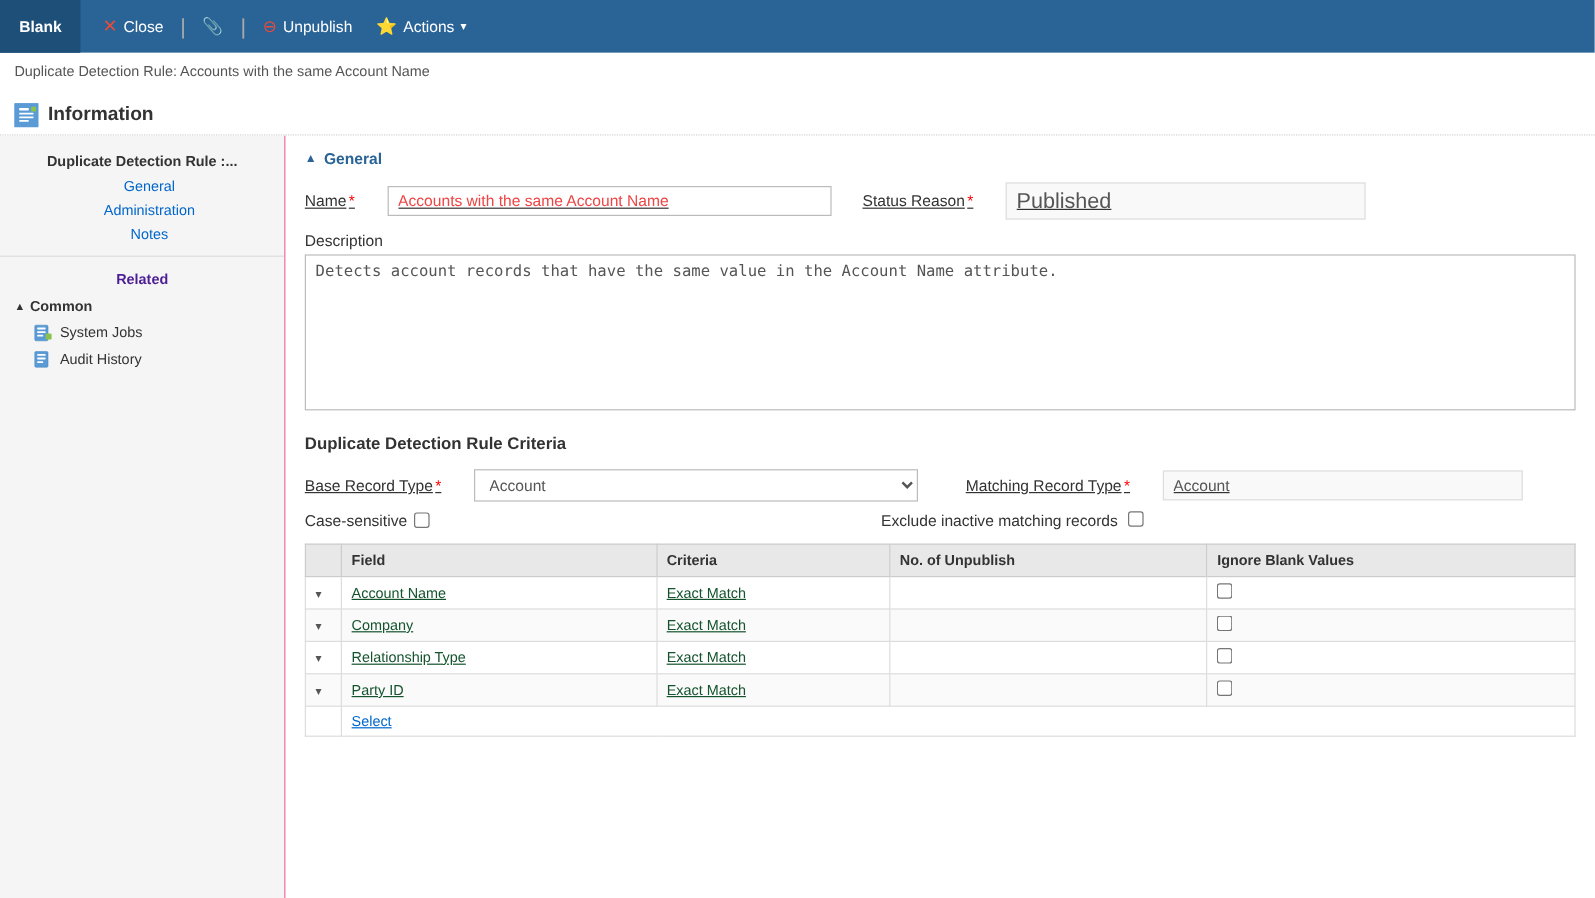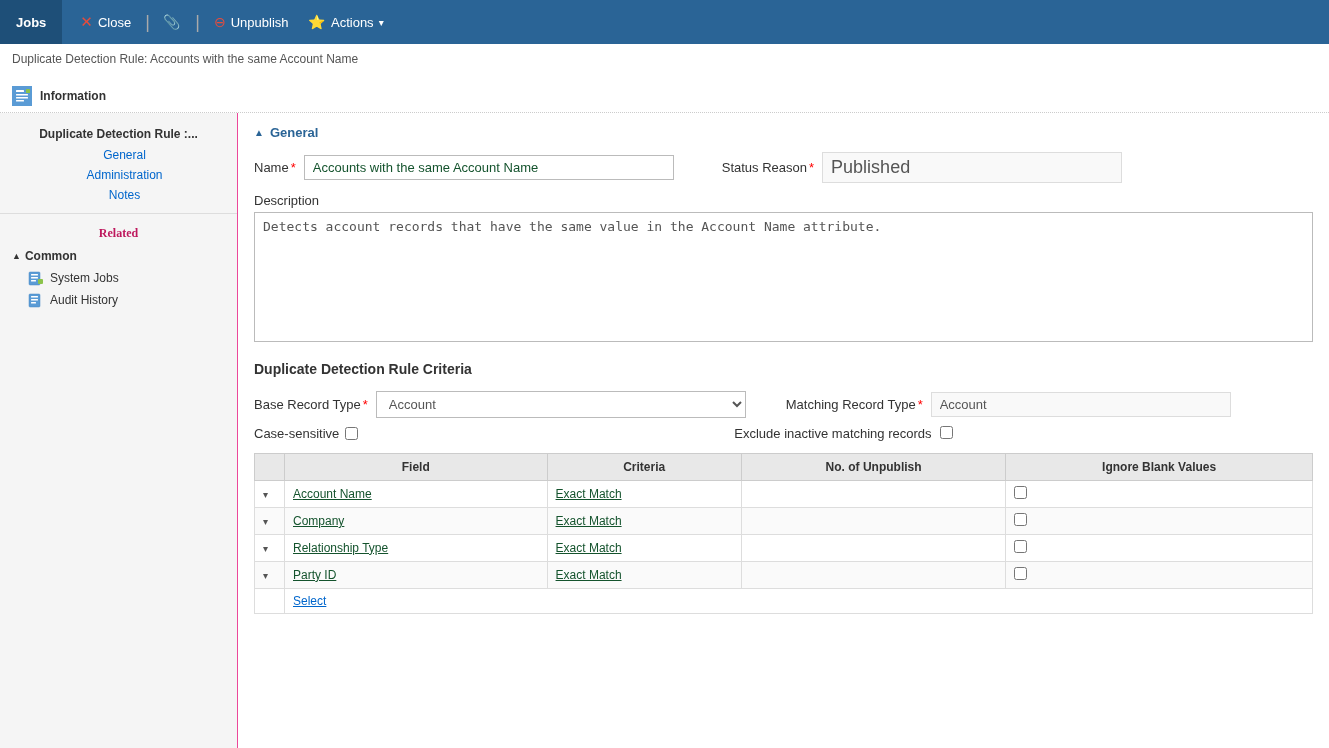--- a/index.html
+++ b/index.html
@@ -106,23 +106,22 @@
       font-size: 12px;
     }
     .sidebar-divider {
       border: none;
       border-top: 1px solid #ddd;
       margin: 8px 0;
     }
     .sidebar-related-title {
       font-weight: bold;
       font-size: 12px;
-      color: #be185d;
+      color: #4c1d95;
       padding: 4px 12px;
-      font-family: Liberation Serif, serif;
     }
     .sidebar-common-header {
       display: flex;
       align-items: center;
       gap: 4px;
       padding: 4px 12px;
       font-weight: bold;
       font-size: 12px;
       color: #333;
     }
@@ -175,36 +174,37 @@
       white-space: nowrap;
     }
     .required-star {
       color: red;
       margin-left: 2px;
     }
     .form-input {
       border: 1px solid #bbb;
       padding: 4px 8px;
       font-size: 13px;
-      color: #14532d;
+      color: #ef4444;
       background: #fff;
       width: 370px;
     }
     .form-input-readonly {
       border: 1px solid #ddd;
       padding: 4px 8px;
       font-size: 18px;
       color: #555;
       background: #f9f9f9;
       width: 300px;
     }
     .form-field-group {
       display: flex;
       align-items: center;
-      gap: 8px;
+      gap: 27px;
+      text-decoration: underline;
     }
     .description-label {
       font-size: 13px;
       color: #333;
       font-weight: normal;
       margin-bottom: 4px;
     }
     .description-textarea {
       width: 100%;
       height: 130px;
@@ -268,21 +268,21 @@
       border-collapse: collapse;
       margin-top: 10px;
       border: 1px solid #ccc;
     }
     .criteria-table th {
       background: #e8e8e8;
       border: 1px solid #ccc;
       padding: 6px 8px;
       font-size: 12px;
       font-weight: bold;
-      text-align: center;
+      text-align: left;
       color: #333;
     }
     .criteria-table td {
       border: 1px solid #ddd;
       padding: 5px 8px;
       font-size: 12px;
       color: #333;
       vertical-align: middle;
     }
     .criteria-table tr:nth-child(even) td { background: #fafafa; }
@@ -300,21 +300,21 @@
       color: #0066cc;
       text-decoration: underline;
       cursor: pointer;
       font-size: 12px;
     }
   </style>
 </head>
 <body>
 
 <div class="toolbar">
-  <button class="toolbar-file-btn">Jobs</button>
+  <button class="toolbar-file-btn">Blank</button>
   <div class="toolbar-actions">
 
     <button class="toolbar-btn">
       <span style="color:#e74c3c; font-size:15px;">✕</span>
       <span>Close</span>
     </button>
     <span class="toolbar-separator">|</span>
 
     <button class="toolbar-btn">
       <span style="font-size:14px;">📎</span>
@@ -340,21 +340,21 @@
     <span class="page-header-icon">
       <svg width="20" height="20" viewBox="0 0 20 20">
         <rect width="20" height="20" fill="#5a9bd5" rx="1"></rect>
         <rect x="4" y="4" width="8" height="2" fill="#fff" rx="0.5"></rect>
         <rect x="4" y="8" width="12" height="1.5" fill="#fff" rx="0.5"></rect>
         <rect x="4" y="11" width="12" height="1.5" fill="#fff" rx="0.5"></rect>
         <rect x="4" y="14" width="8" height="1.5" fill="#fff" rx="0.5"></rect>
         <rect x="14" y="3" width="4" height="4" fill="#8bc34a" rx="0.5"></rect>
       </svg>
     </span>
-    <span style="font-weight:bold; font-size:12px;">Information</span>
+    <span style="font-weight:bold; font-size:16px;">Information</span>
   </div>
 </div>
 
 <div class="main-layout">
 
   <div class="sidebar">
     <div class="sidebar-section-title">Duplicate Detection Rule :...</div>
     <div class="sidebar-nav-item">General</div>
     <div class="sidebar-nav-item">Administration</div>
     <div class="sidebar-nav-item">Notes</div>
@@ -401,21 +401,21 @@
       <span>General</span>
     </div>
 
     <div class="form-row">
       <div class="form-field-group">
         <span class="form-label">
           <span>Name</span><span class="required-star">*</span>
         </span>
         <input class="form-input" type="text" value="Accounts with the same Account Name" style="">
       </div>
-      <div class="form-field-group" style="margin-left: 36px;">
+      <div class="form-field-group" style="margin-left: 14px;">
         <span class="form-label">
           <span>Status Reason</span><span class="required-star">*</span>
         </span>
         <input class="form-input-readonly" type="text" readonly="" value="Published" style="">
       </div>
     </div>
 
     <div>
       <div class="description-label">Description</div>
       <textarea class="description-textarea" style="">Detects account records that have the same value in the Account Name attribute.</textarea>

